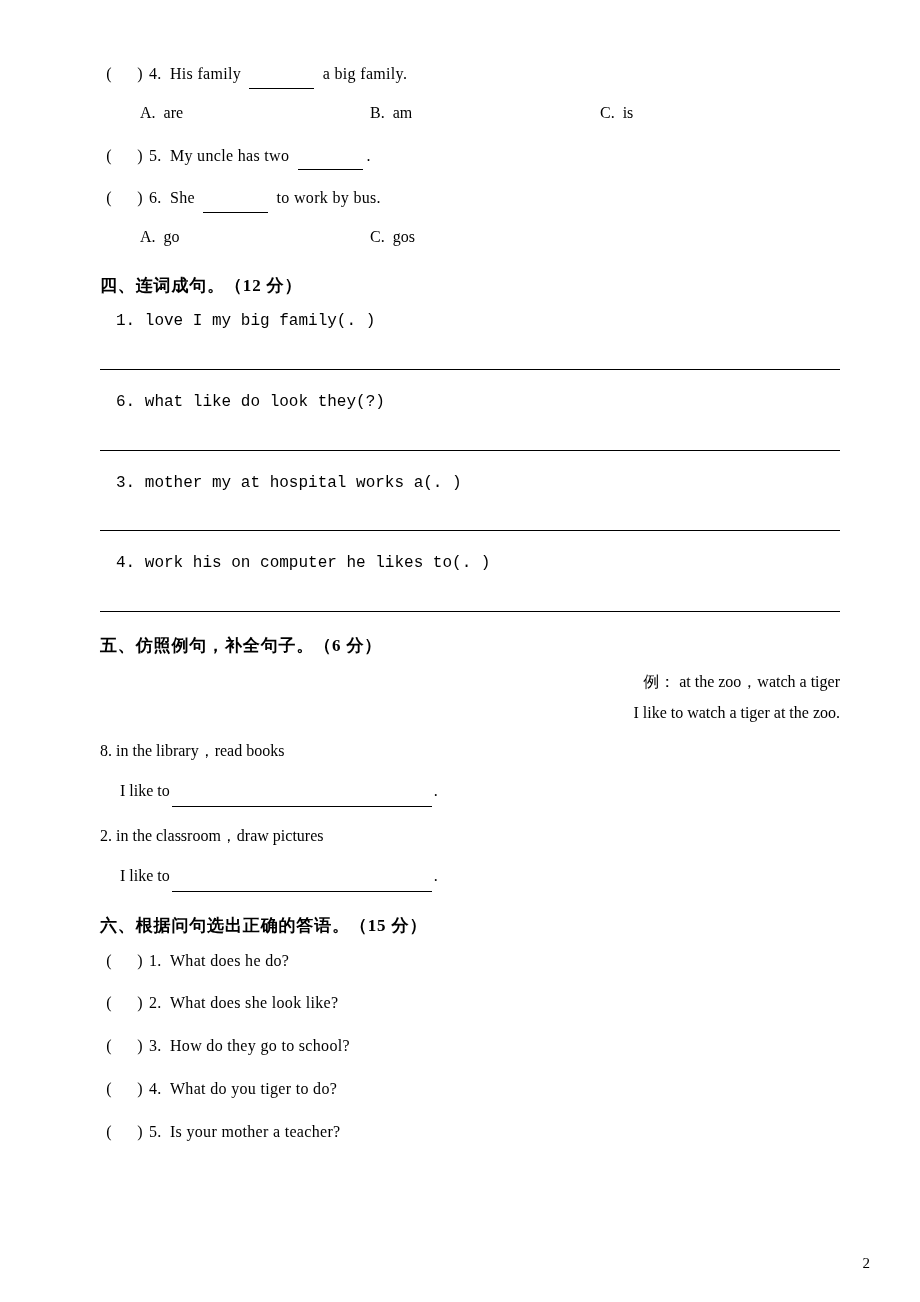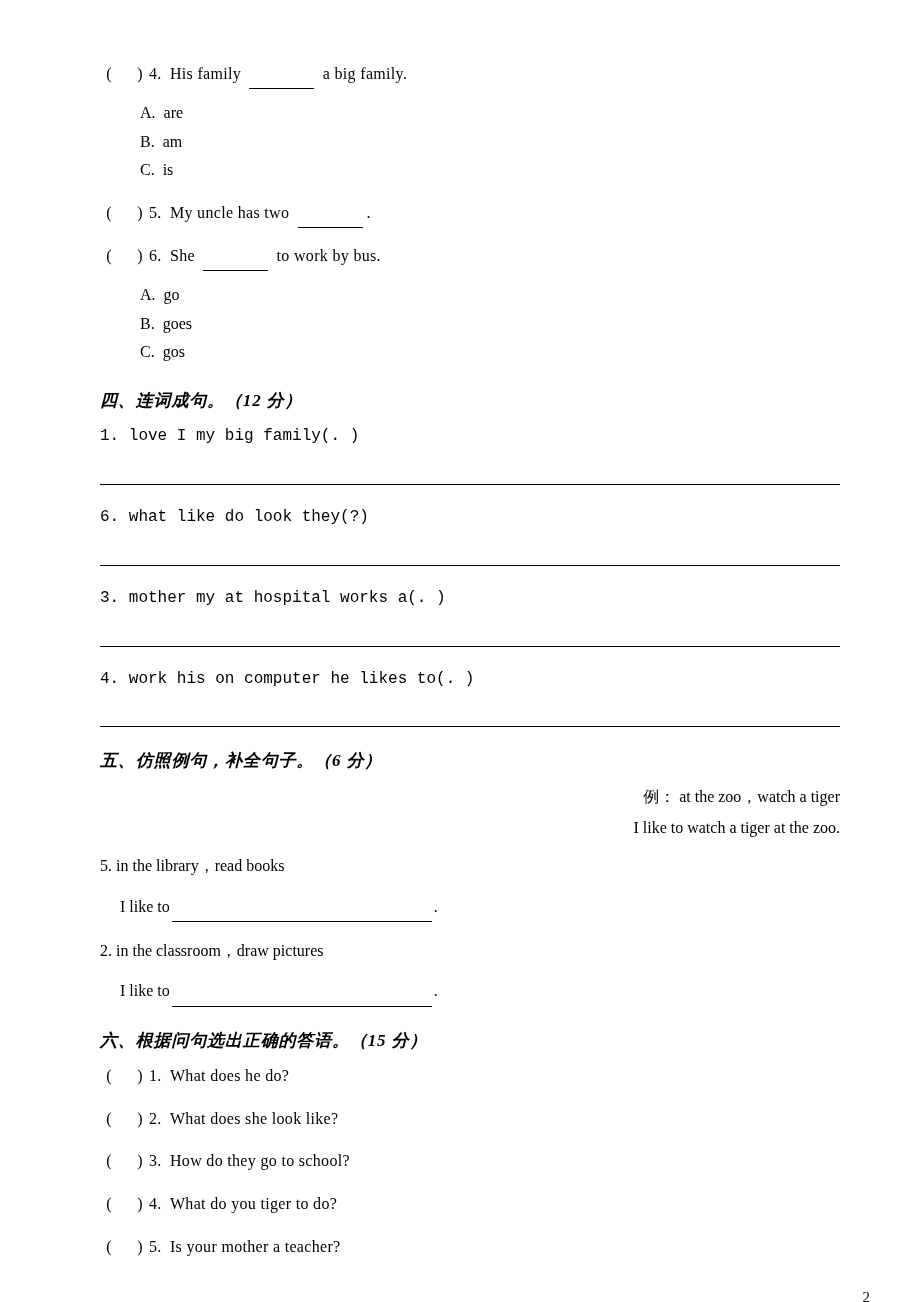--- a/index.html
+++ b/index.html
@@ -50,41 +50,40 @@
       margin: 0 4px;
       vertical-align: bottom;
     }
 
     .options-line {
       display: flex;
       margin-left: 40px;
       margin-bottom: 6px;
       font-size: 16px;
       line-height: 1.8;
-      flex-direction: column;
     }
 
     .option {
       flex: 1;
       max-width: 230px;
     }
 
     .section-header {
       font-size: 17px;
       font-weight: bold;
       margin: 22px 0 10px 0;
       letter-spacing: 0.05em;
-      font-style: italic;
     }
 
     .sentence-item {
       margin-bottom: 6px;
       font-size: 16px;
       line-height: 1.8;
       font-family: 'Courier New', 'SimSun', monospace;
+      margin-left: 16px;
     }
 
     .answer-line-container {
       margin-bottom: 18px;
       margin-top: 4px;
     }
 
     .answer-line {
       display: block;
       width: 100%;
@@ -162,21 +161,20 @@
   <div class="question-block">
     <div class="question-line">
       <span class="paren">(</span>
       <span>&nbsp;&nbsp;&nbsp;</span>
       <span class="paren">)</span>
       <span class="q-num">6.</span>
       <span>&nbsp;She <span class="blank" style="min-width:65px;"></span> to work by bus.</span>
     </div>
     <div class="options-line">
       <span class="option">A.&nbsp; go</span>
-      <span class="option">B.&nbsp; goes</span>
       <span class="option">C.&nbsp; gos</span>
     </div>
   </div>
 
 </div>
 
 <div>
   <div class="section-header">四、连词成句。（12 分）</div>
 
   <div class="section-five-item">
@@ -215,21 +213,21 @@
     <div class="example-label">
       <span>例：</span>
       <span>at the zoo，watch a tiger</span>
     </div>
     <div style="margin-left: 40px; font-size:16px; line-height:1.9;">
       <span>I like to watch a tiger at the zoo.</span>
     </div>
   </div>
 
   <div class="section-five-item">
-    <div class="fill-sentence">5. in the library，read books</div>
+    <div class="fill-sentence">8. in the library，read books</div>
     <div class="fill-sentence" style="margin-left: 20px;">
       <span>I like to</span><span class="fill-line"></span><span>.</span>
     </div>
   </div>
 
   <div class="section-five-item">
     <div class="fill-sentence">2. in the classroom，draw pictures</div>
     <div class="fill-sentence" style="margin-left: 20px;">
       <span>I like to</span><span class="fill-line"></span><span>.</span>
     </div>

